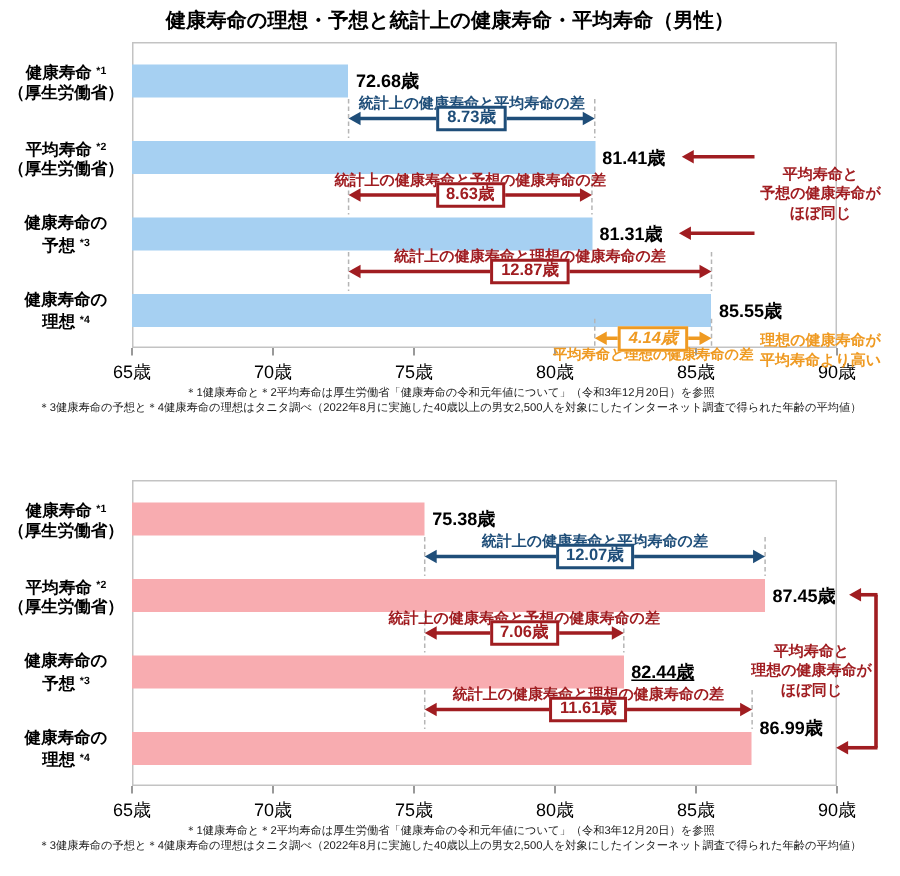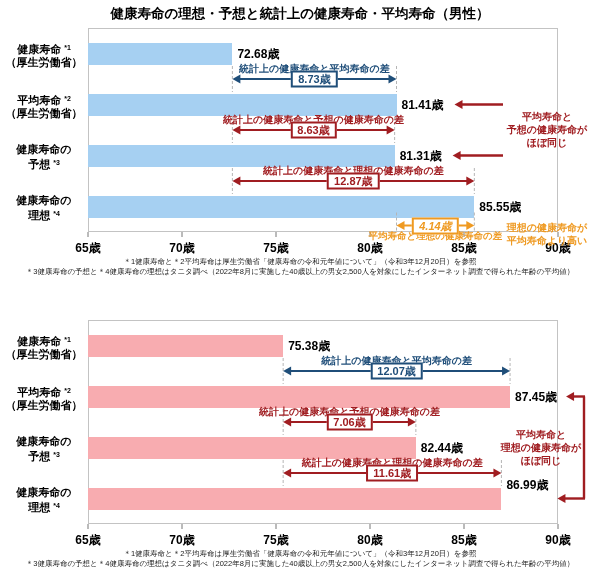--- a/index.html
+++ b/index.html
@@ -12,21 +12,21 @@
                  font-weight:bold; font-size:13.5px; color:#000; }
   .plot-host { position:absolute; left:0; top:0; width:600px; height:292px; }
   .plot-host svg { position:absolute; left:0; top:0; }
   .frame { position:absolute; border:1px solid #c3c3c3; background:#fff; }
   .bar { position:absolute; }
   .cat { position:absolute; left:2px; width:84px; text-align:center;
          font-size:11px; font-weight:bold; line-height:13px; color:#000; }
   .sup { font-size:7px; vertical-align:3px; }
   .val { position:absolute; font-size:12px; font-weight:bold; color:#000; white-space:nowrap; }
   .tick-label { position:absolute; top:240px; transform:translateX(-50%);
-                font-size:12px; font-weight:bold; color:#000; }
+                font-size:12px; font-weight:normal; color:#000; }
   .alabel { position:absolute; transform:translateX(-50%); font-size:10px;
             font-weight:bold; white-space:nowrap; }
   .alabel.below { font-size:9.5px; }
   .vbox { position:absolute; transform:translate(-50%,-50%); background:#fff;
           border:2px solid; font-size:11px; font-weight:bold; line-height:13px;
           padding:0 5px; white-space:nowrap; }
   .note { position:absolute; font-size:10px; font-weight:bold; line-height:13px;
           text-align:center; white-space:nowrap; }
   .fn { position:absolute; left:4px; width:592px; text-align:center;
         font-size:7.5px; color:#1a1a1a; white-space:nowrap; }
@@ -150,21 +150,21 @@
         <div class="tick-label" style="left: 182px;">70歳</div>
         <div class="tick-label" style="left: 276px;">75歳</div>
         <div class="tick-label" style="left: 370px;">80歳</div>
         <div class="tick-label" style="left: 464px;">85歳</div>
         <div class="tick-label" style="left: 558px;">90歳</div>
         <div class="cat" style="top: 40.5px;">健康寿命 <span class="sup">*1</span><br>（厚生労働省）</div>
         <div class="val" style="left: 288.144px; top: 45.5px;">75.38歳</div>
         <div class="cat" style="top: 91.5px;">平均寿命 <span class="sup">*2</span><br>（厚生労働省）</div>
         <div class="val" style="left: 515.06px; top: 96.5px;">87.45歳</div>
         <div class="cat" style="top: 142.5px;">健康寿命の<br>予想 <span class="sup">*3</span></div>
-        <div class="val" style="left: 420.872px; top: 147.5px;">82.44歳</div>
+        <div class="val" style="left: 420.872px; top: 147.5px; text-decoration: underline;">82.44歳</div>
         <div class="cat" style="top: 193.5px;">健康寿命の<br>理想 <span class="sup">*4</span></div>
         <div class="val" style="left: 506.412px; top: 185px; text-align: center;">86.99歳</div>
         <div class="alabel" style="top: 62px; left: 396.602px; color: rgb(31, 78, 121);">統計上の健康寿命と平均寿命の差</div>
         <div class="vbox" style="left: 396.602px; top: 79px; border-color: rgb(31, 78, 121); color: rgb(31, 78, 121);">12.07歳</div>
         <div class="alabel" style="top: 113px; left: 349.508px; color: rgb(160, 29, 33);">統計上の健康寿命と予想の健康寿命の差</div>
         <div class="vbox" style="left: 349.508px; top: 130px; border-color: rgb(160, 29, 33); color: rgb(160, 29, 33);">7.06歳</div>
         <div class="alabel" style="top: 164px; left: 392.278px; color: rgb(160, 29, 33);">統計上の健康寿命と理想の健康寿命の差</div>
         <div class="vbox" style="left: 392.278px; top: 181px; border-color: rgb(160, 29, 33); color: rgb(160, 29, 33);">11.61歳</div>
         <div class="note" style="left: 499px; top: 135.5px; width: 84px; color: rgb(160, 29, 33);">
           <div>平均寿命と</div>

